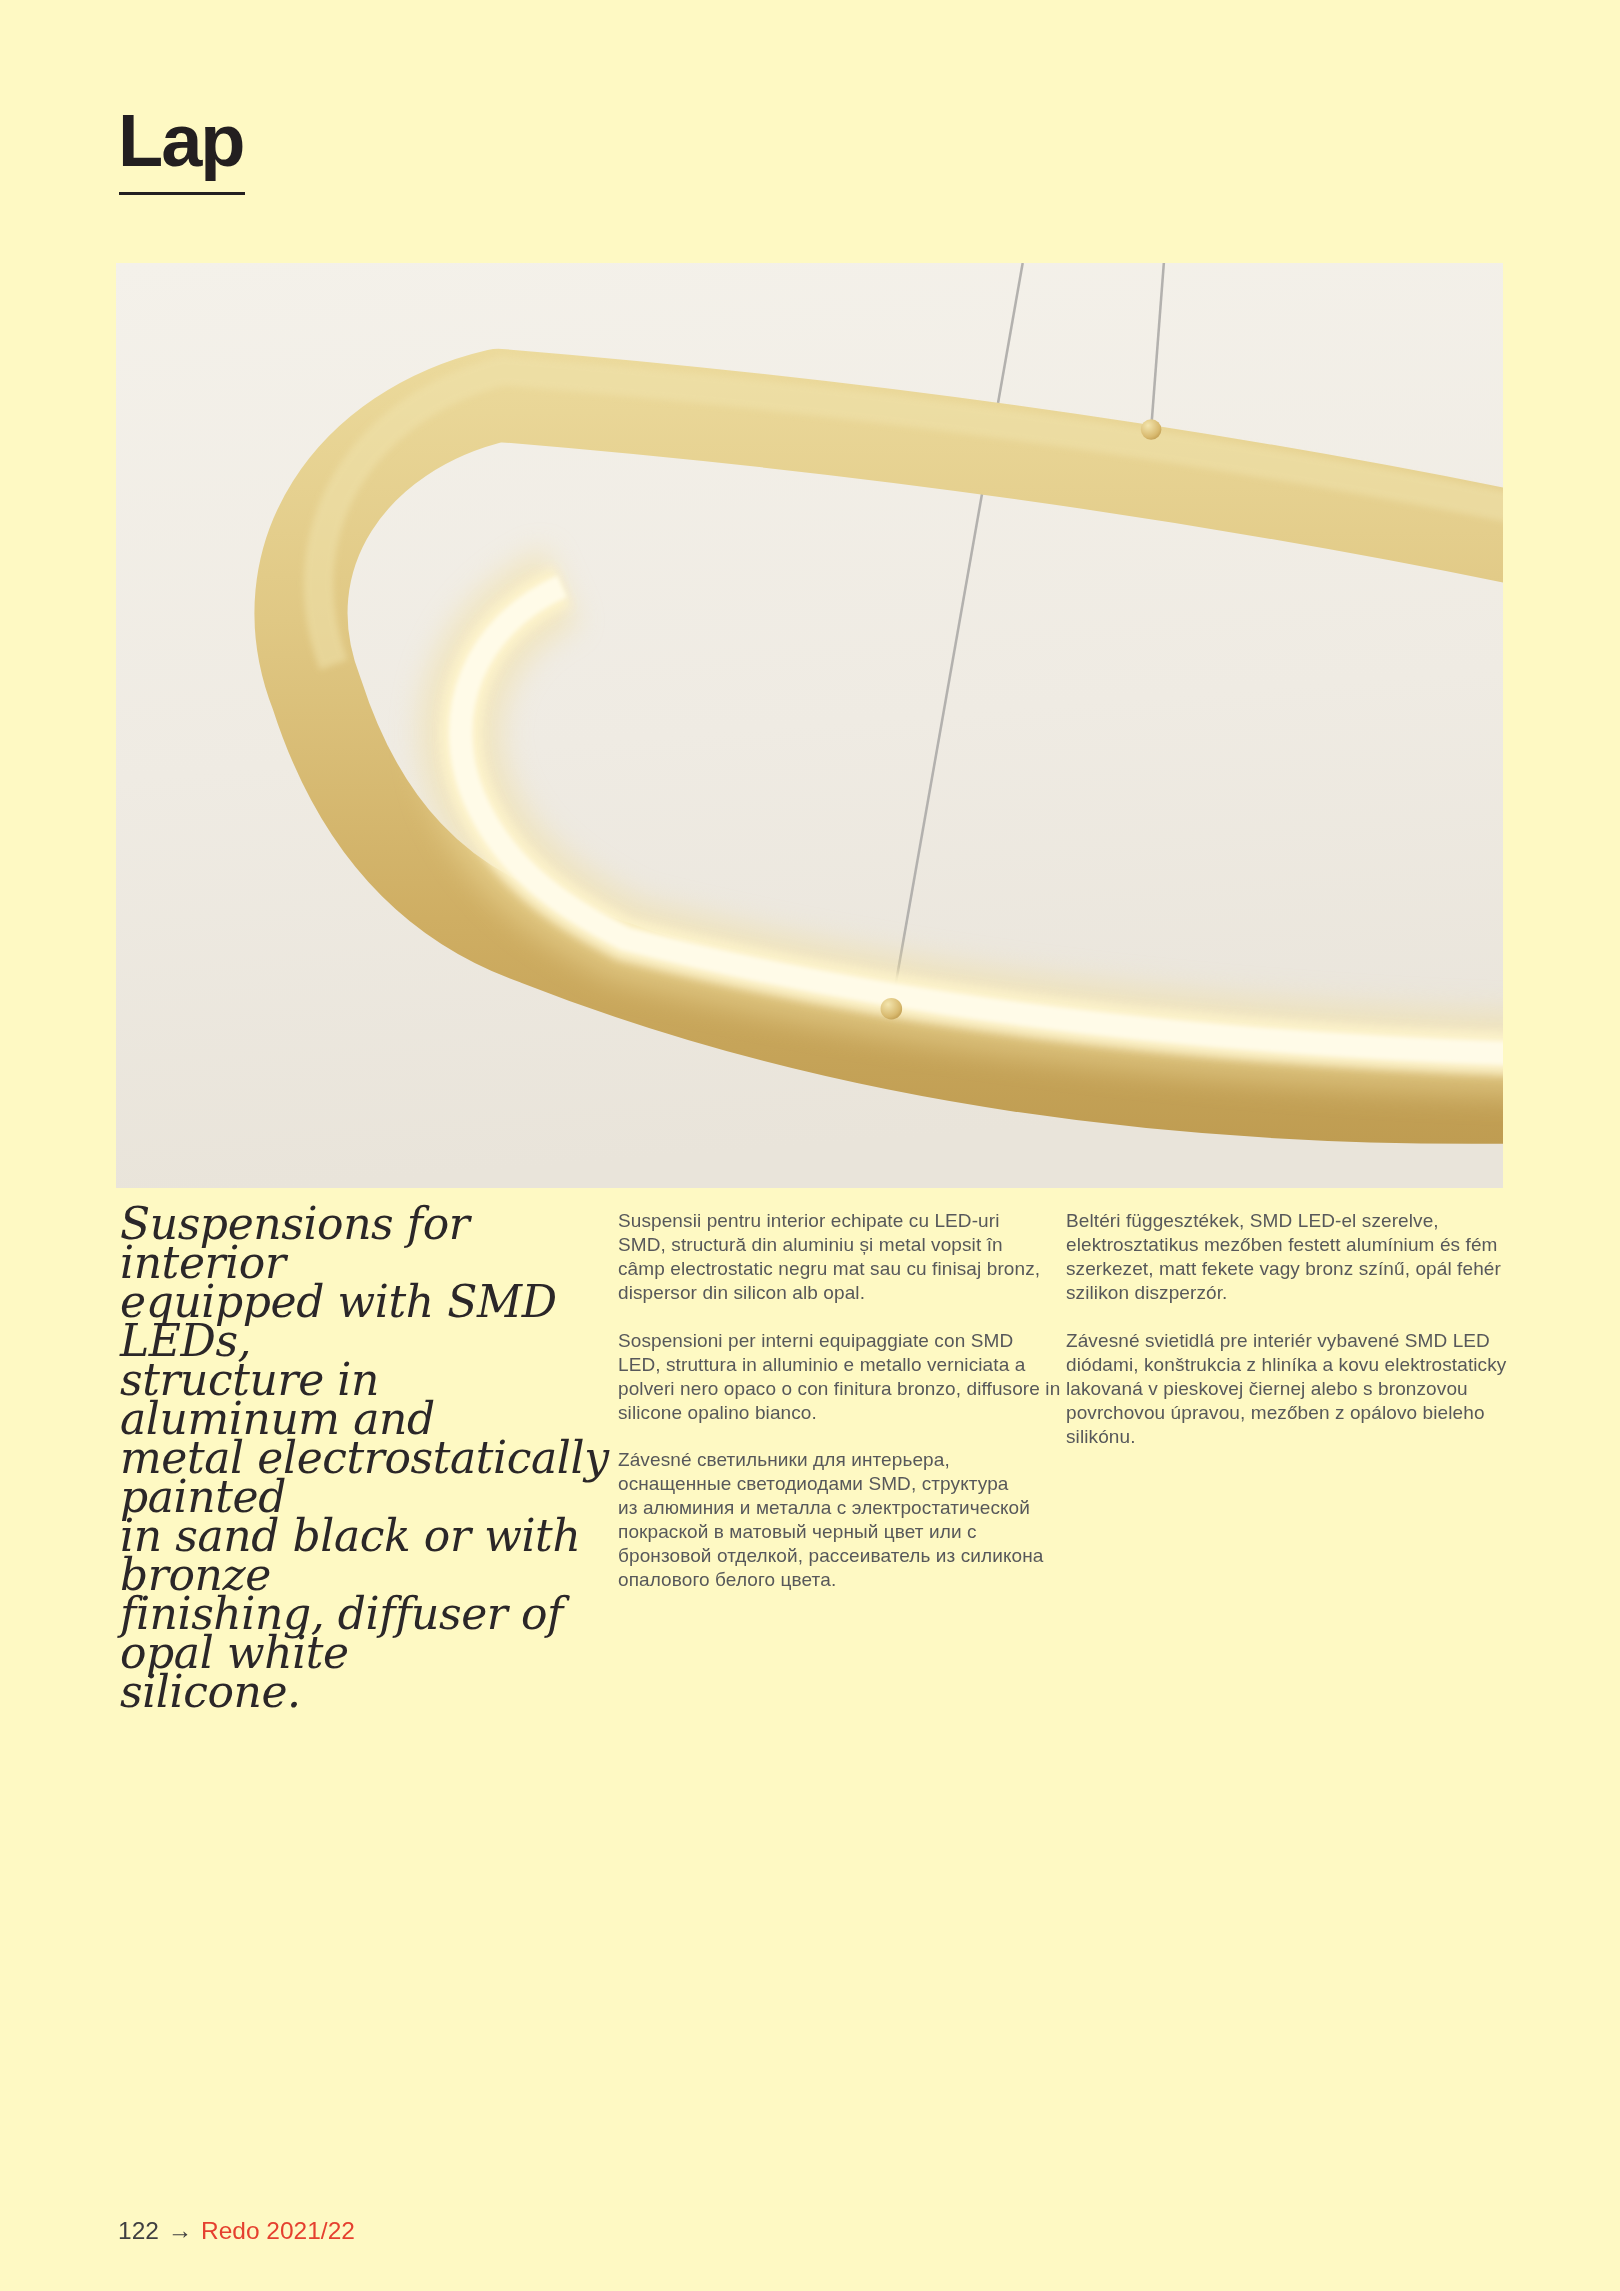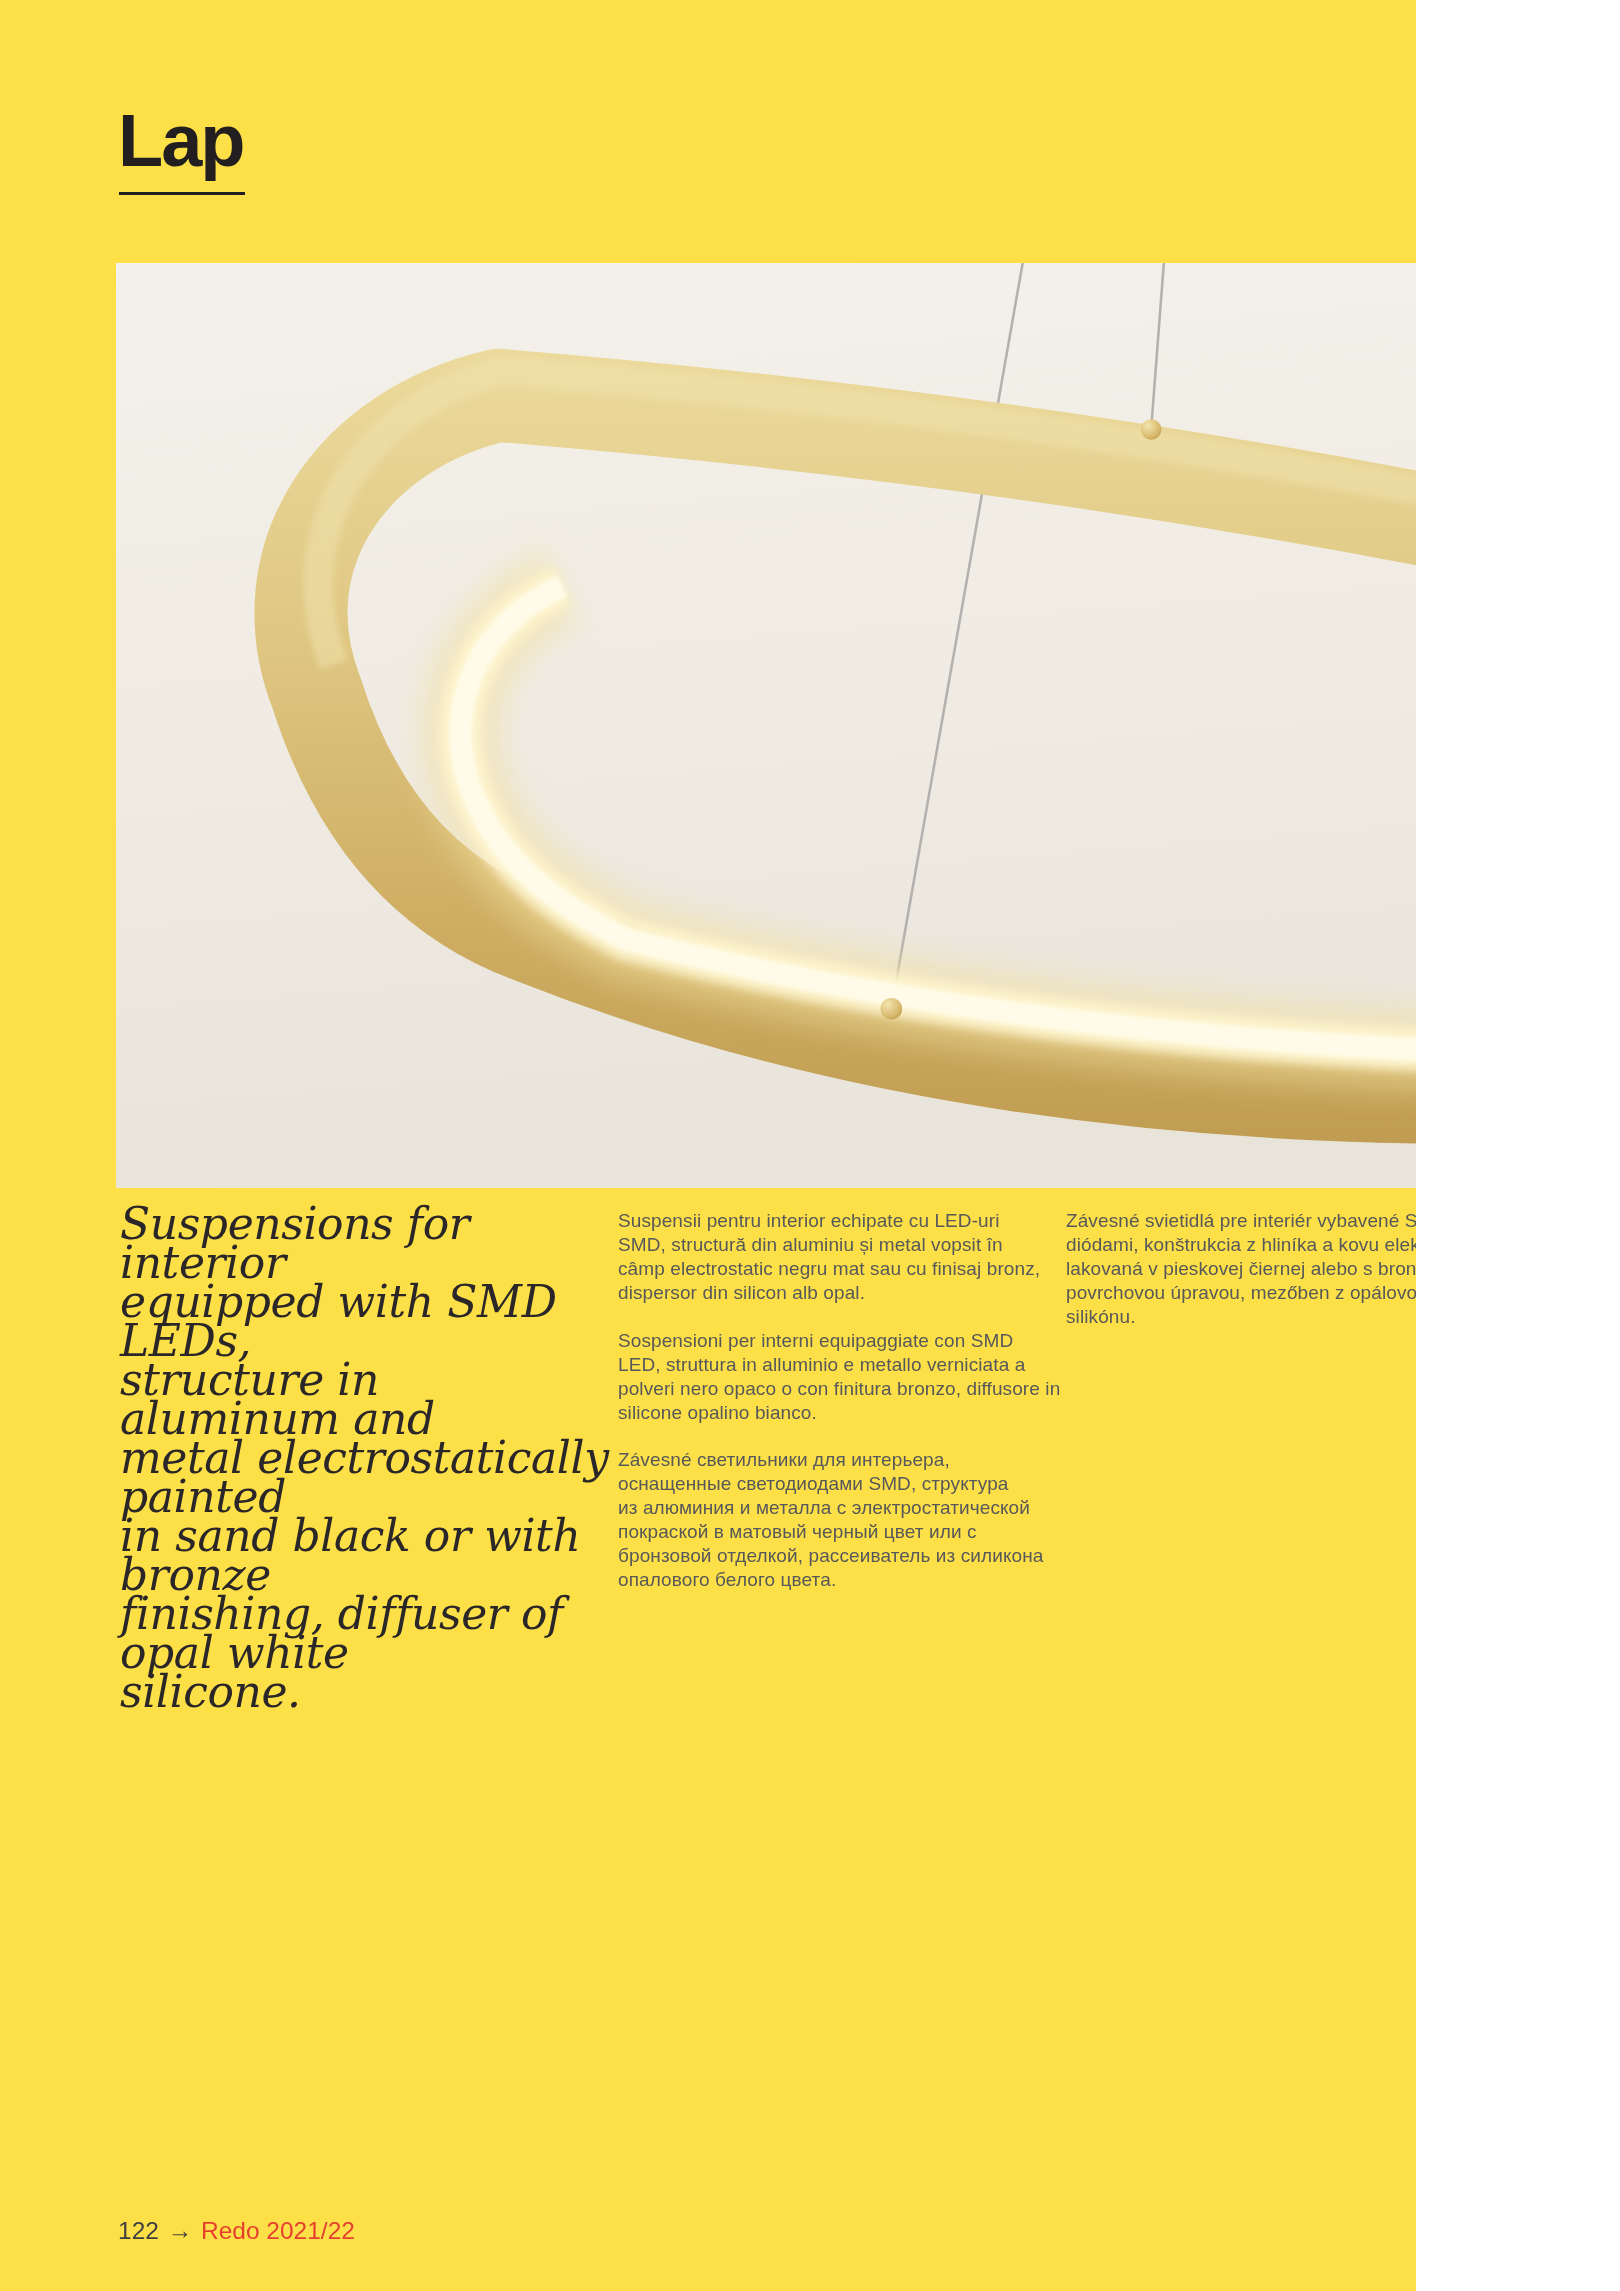--- a/index.html
+++ b/index.html
@@ -1,17 +1,17 @@
 <!DOCTYPE html>
 <html><head>
 <meta charset="utf-8">
 <style>
   html,body{margin:0;padding:0;background:#ffffff;}
   .page{
-    position:relative;width:1416px;height:2292px;background:#fde047;overflow:hidden;
+    position:relative;width:1620px;height:2292px;background:#fef9c3;overflow:hidden;
     font-family:"Liberation Sans",sans-serif;
   }
   .title{
     position:absolute;left:118px;top:104px;
     font-size:74px;line-height:74px;font-weight:800;letter-spacing:-2px;color:#231f20;
   }
   .title-underline{
     position:absolute;left:119px;top:192px;width:126px;height:2.9px;background:#231f20;
   }
   .photo{
@@ -114,20 +114,24 @@
 silicone opalino bianco.</p>
     <p>Závesné светильники для интерьера,
 оснащенные светодиодами SMD, структура
 из алюминия и металла с электростатической
 покраской в матовый черный цвет или с
 бронзовой отделкой, рассеиватель из силикона
 опалового белого цвета.</p>
   </div>
 
   <div class="col-right body-text">
+    <p>Beltéri függesztékek, SMD LED-el szerelve,
+elektrosztatikus mezőben festett alumínium és fém
+szerkezet, matt fekete vagy bronz színű, opál fehér
+szilikon diszperzór.</p>
     <p>Závesné svietidlá pre interiér vybavené SMD LED
 diódami, konštrukcia z hliníka a kovu elektrostaticky
 lakovaná v pieskovej čiernej alebo s bronzovou
 povrchovou úpravou, mezőben z opálovo bieleho
 silikónu.</p>
   </div>
 
   <div class="footer">
     <span class="page-num">122</span>
     <span class="arrow">→</span>

